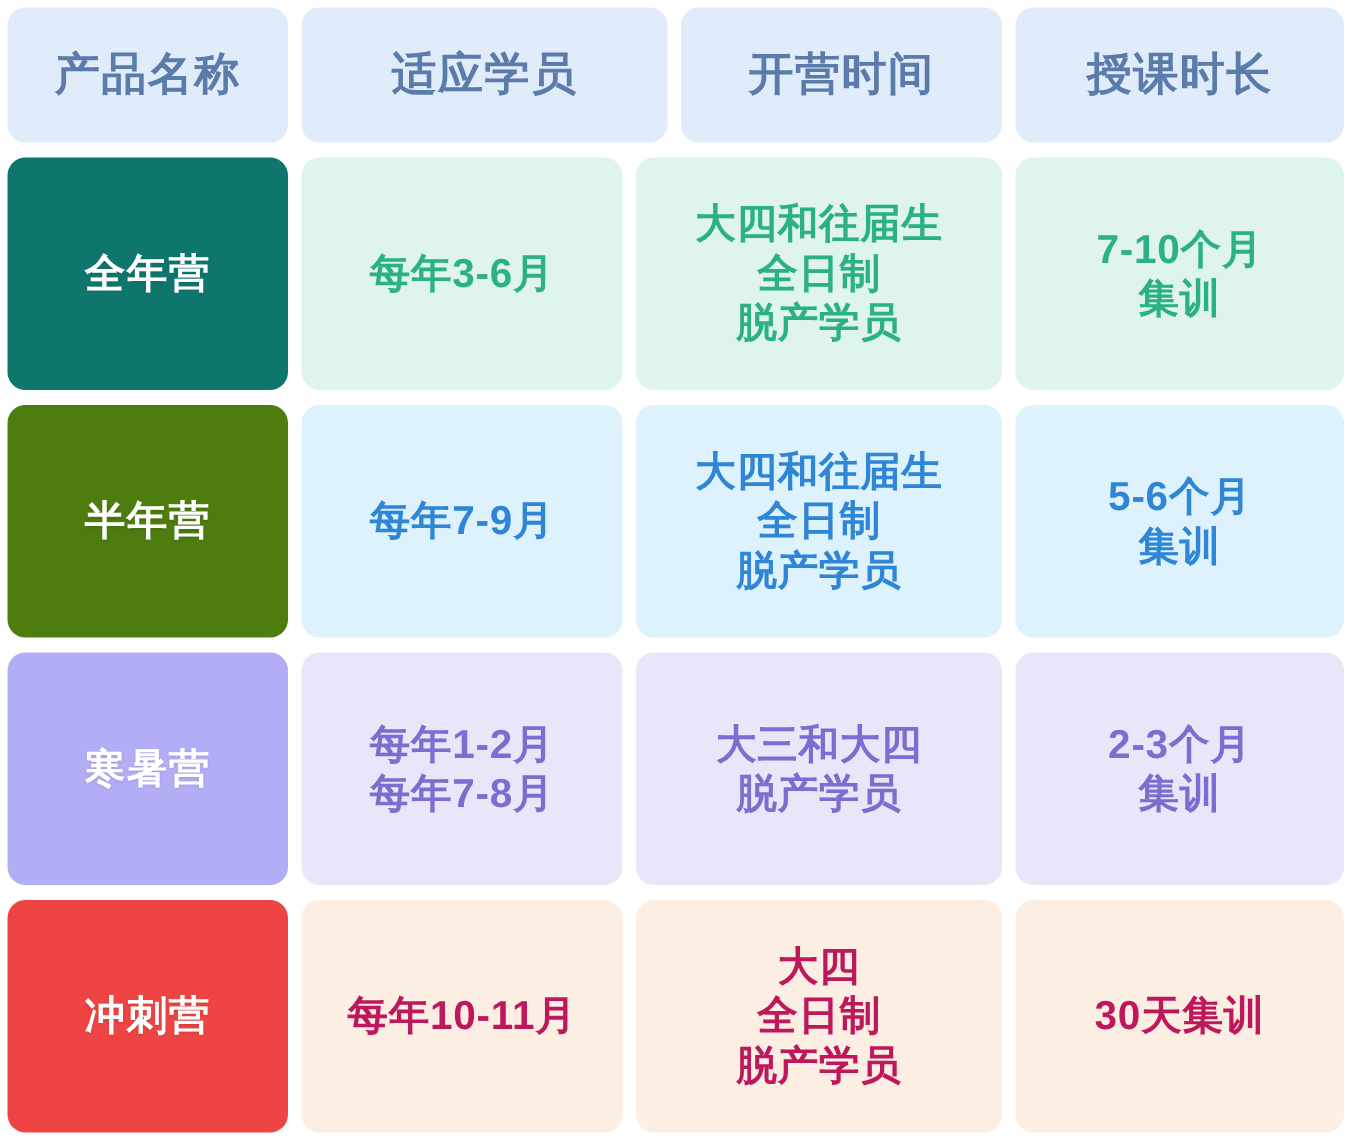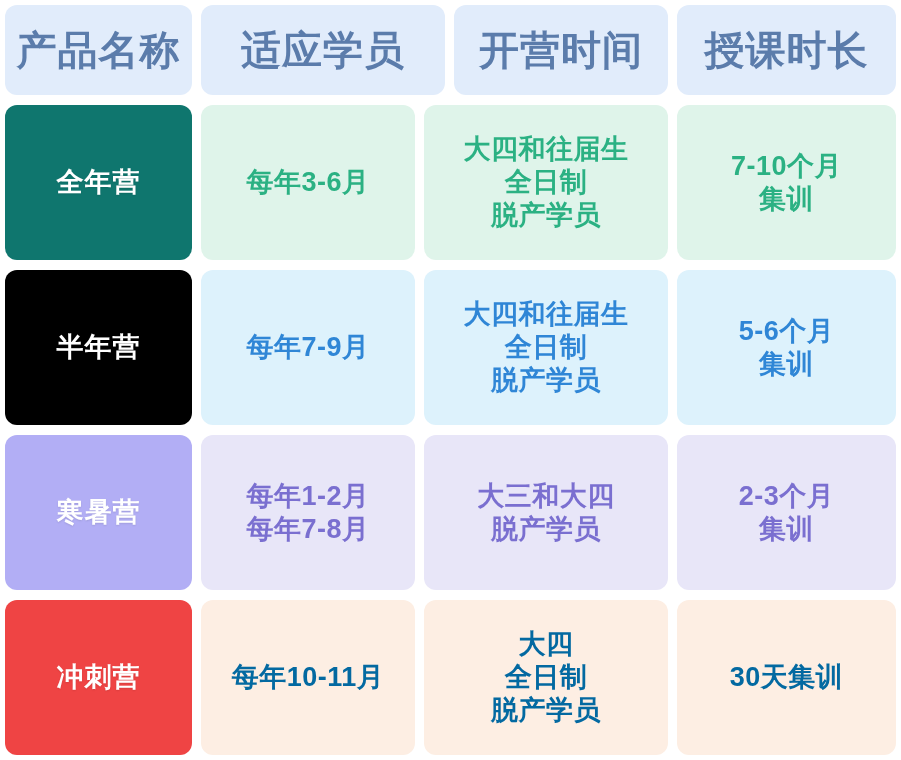--- a/index.html
+++ b/index.html
@@ -49,21 +49,21 @@
   
   .col-1 { flex: 0 0 187px; }
   .col-2 { flex: 0 0 214px; }
   .col-3 { flex: 0 0 244px; }
   .col-4 { flex: 0 0 219px; }
 
   
   .hdr-cell {
     background: #e1ecfb;
     color: #5b7cab;
-    font-size: 40px;
+    font-size: 30px;
     font-weight: bold;
     letter-spacing: 1px;
   }
 
   
   .name-cell {
     color: #ffffff;
     font-size: 27px;
     font-weight: bold;
     letter-spacing: 1px;
@@ -76,28 +76,28 @@
     font-weight: bold;
     letter-spacing: 0.5px;
   }
   .data-cell .lines { display: block; }
   .data-cell .line  { display: block; }
 
   
   .t-green .name-cell { background: #0f766e; }
   .t-green .data-cell { background: #dff4ea; color: #2bb183; }
   
-  .t-blue  .name-cell { background: #000000; }
+  .t-blue  .name-cell { background: #4d7c0f; }
   .t-blue  .data-cell { background: #ddf2fc; color: #2f86d6; }
   
   .t-purple .name-cell { background: #b2aef5; }
   .t-purple .data-cell { background: #e8e6f8; color: #7a6fd0; }
   
   .t-orange .name-cell { background: #ef4444; }
-  .t-orange .data-cell { background: #fdeee3; color: #0369a1; }
+  .t-orange .data-cell { background: #fdeee3; color: #be185d; }
 </style>
 </head>
 <body>
 
 <div class="table-wrap">
 
   <div class="row row-header">
     <div class="cell col-1 hdr-cell">产品名称</div>
     <div class="cell col-3 hdr-cell">适应学员</div>
     <div class="cell col-2 hdr-cell">开营时间</div>

